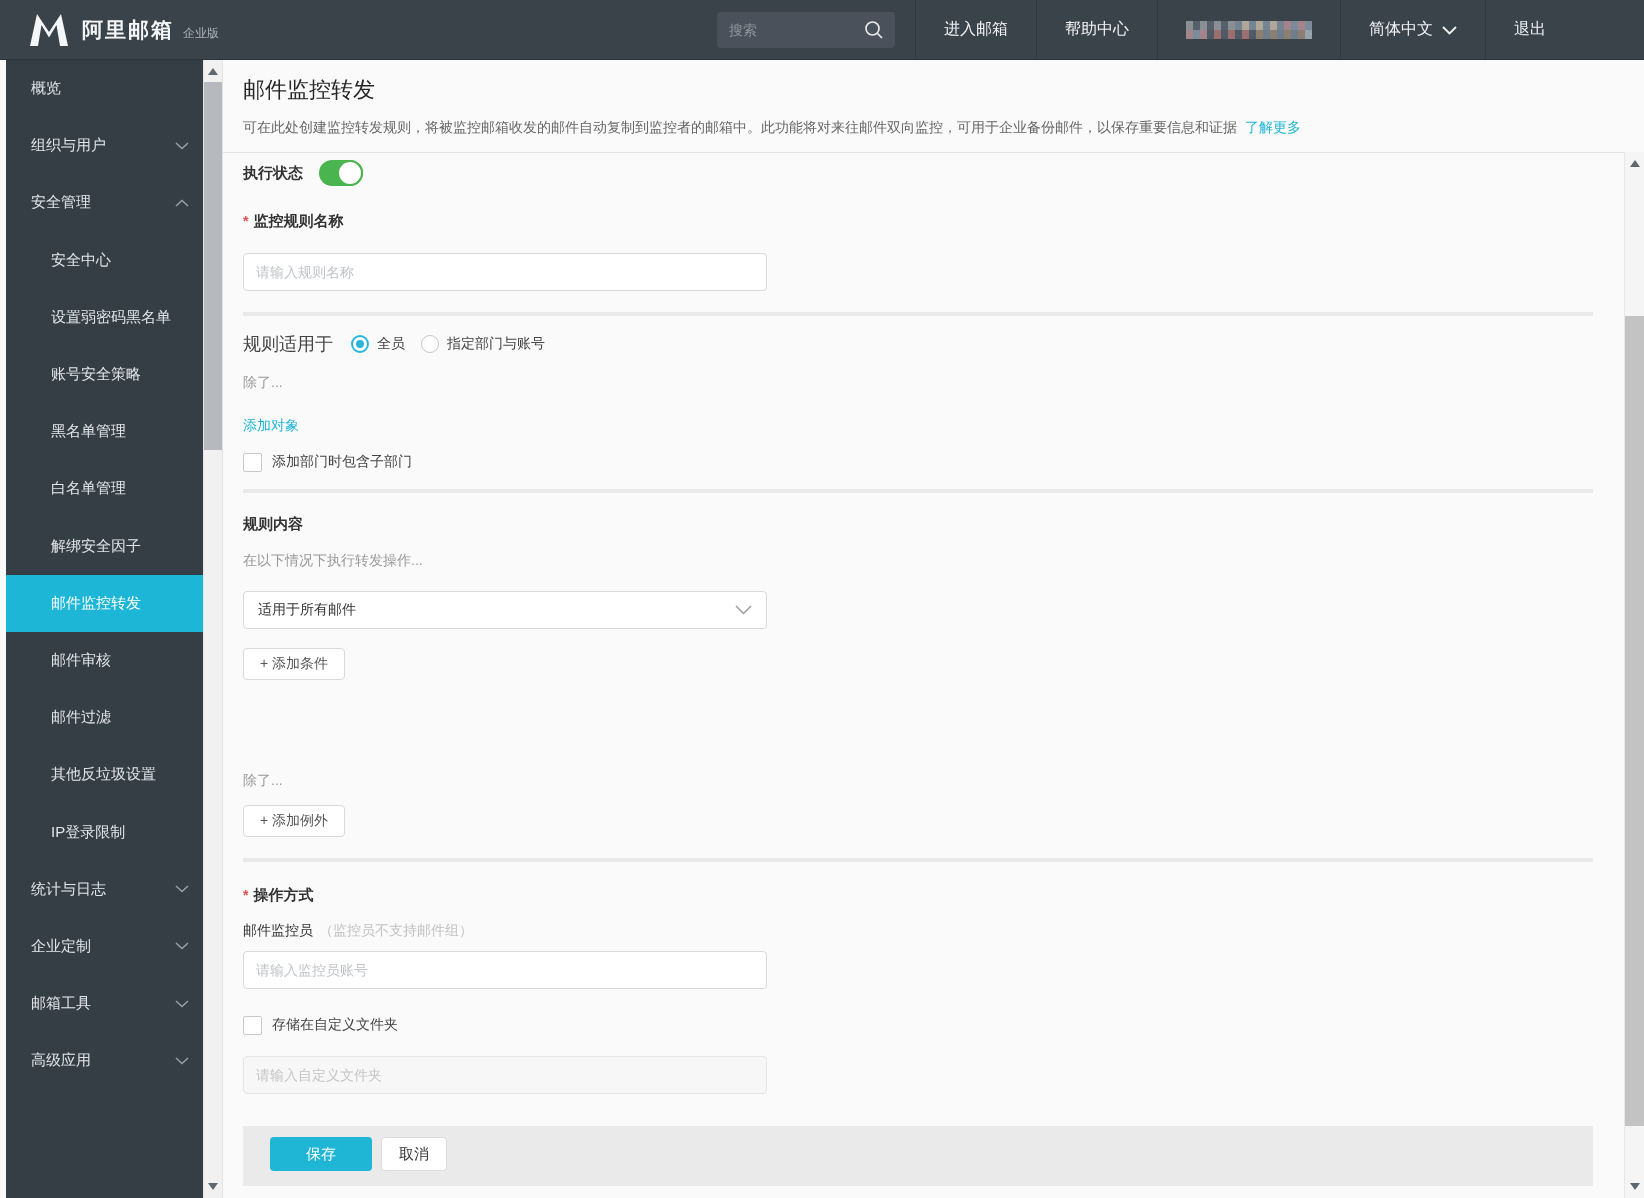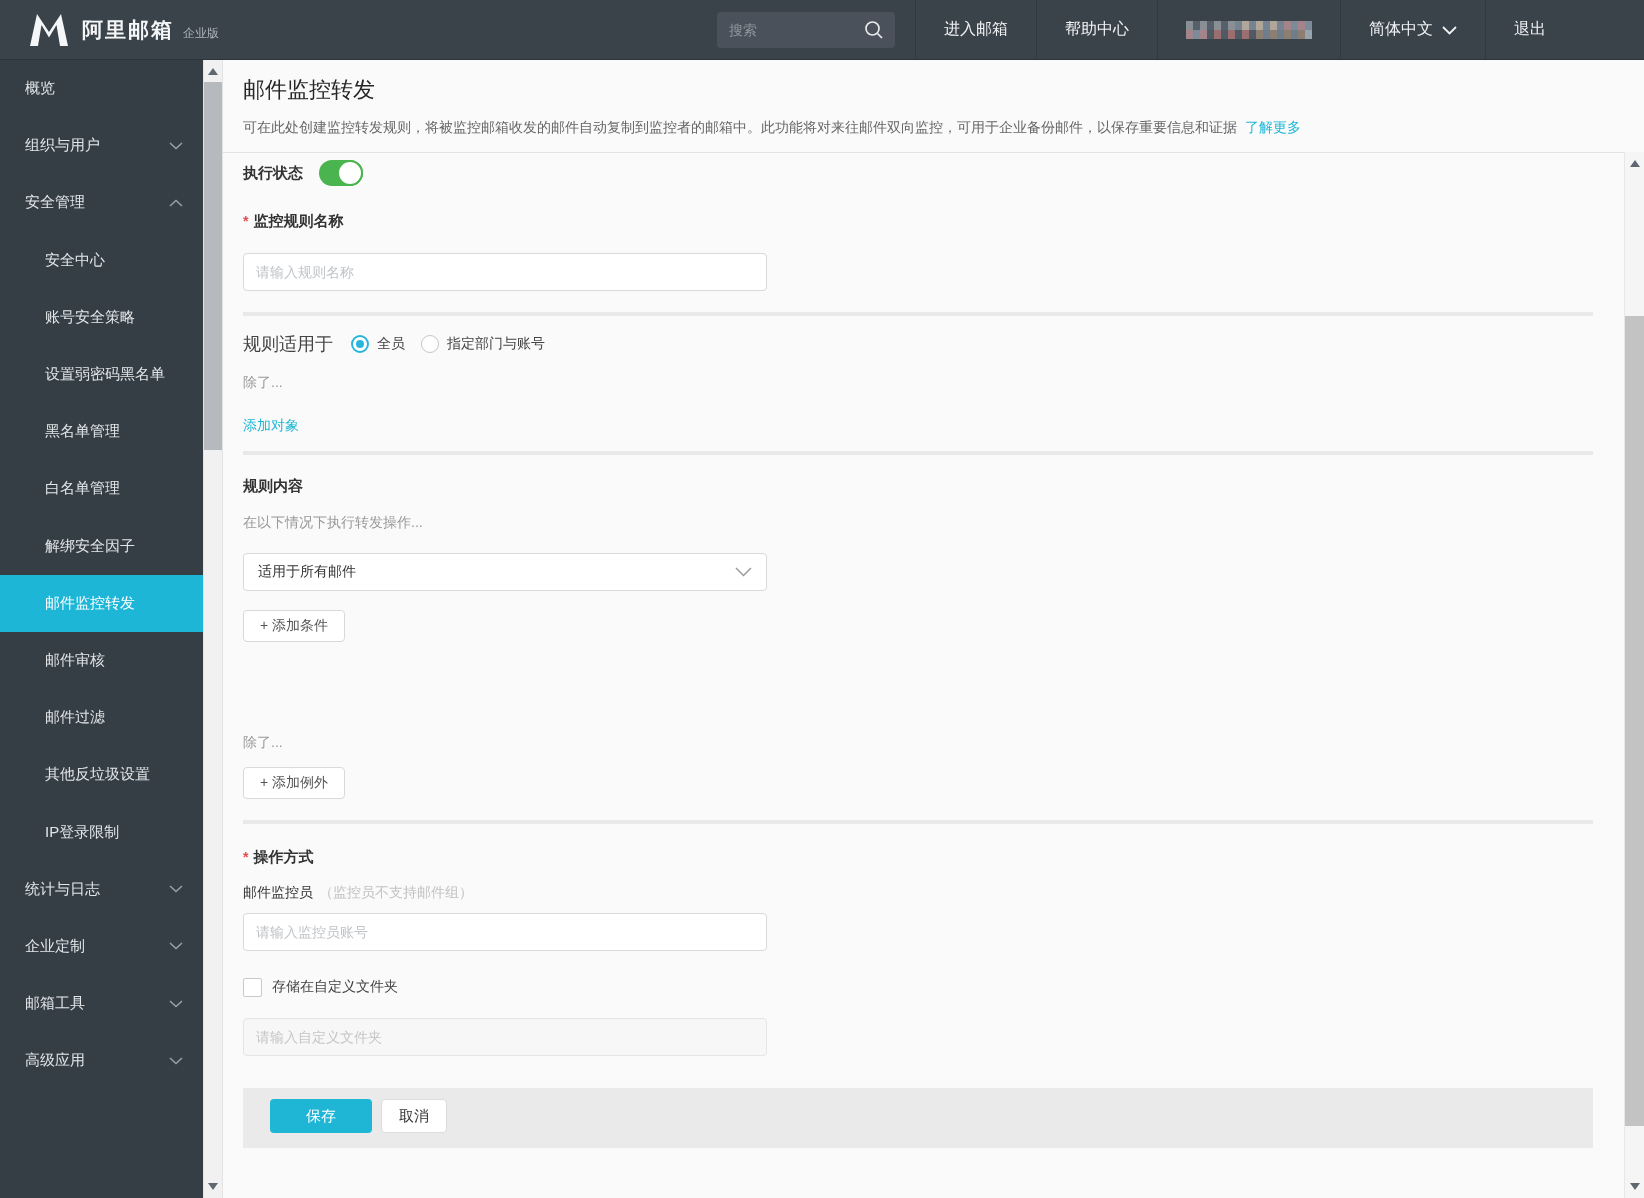--- a/index.html
+++ b/index.html
@@ -19,21 +19,21 @@
     display:flex;align-items:center;padding:0 10px;box-sizing:border-box;}
   .search-box input{flex:1;background:transparent;border:none;outline:none;color:#d5d9dd;font-size:14px;width:110px;font-family:inherit;}
   .search-box input::placeholder{color:#8e959c;}
   .top-nav{display:flex;height:100%;margin-left:20px;margin-right:70px;}
   .top-nav .tn-item{display:flex;align-items:center;justify-content:center;padding:0 28px;font-size:16px;
     color:#f0f2f4;border-left:1px solid #31383f;cursor:pointer;white-space:nowrap;}
   .tn-item.lang svg{margin-left:9px;margin-top:2px;}
   .account-mosaic{display:flex;flex-wrap:wrap;width:126px;height:18px;overflow:hidden;filter:blur(.4px);}
   .account-mosaic i{display:block;width:7px;height:9px;}
   
-  .sidebar{position:absolute;left:0;top:60px;width:203px;bottom:0;background:#353d45;overflow:hidden;}
+  .sidebar{position:absolute;left:6px;top:60px;width:203px;bottom:0;background:#353d45;overflow:hidden;}
   .side-item{height:57.2px;display:flex;align-items:center;color:#e2e6e9;font-size:15px;
     padding-left:25px;cursor:pointer;box-sizing:border-box;}
   .side-item.sub{padding-left:45px;}
   .side-item.active{background:#1db6d6;color:#fff;}
   .side-item .chev{margin-left:auto;margin-right:20px;}
   .side-item .chev.up{transform:rotate(180deg);}
   
   .sb-scroll{position:absolute;left:203px;top:60px;width:20px;bottom:0;background:#f1f1f1;
     border-left:1px solid #e3e3e3;border-right:1px solid #e3e3e3;box-sizing:border-box;}
   .arrow-up,.arrow-down{position:absolute;left:50%;transform:translateX(-50%);width:0;height:0;
@@ -191,24 +191,24 @@
       <div class="side-item">
         <span>安全管理</span>
         <svg width="14" height="8" viewBox="0 0 14 8" class="chev up">
           <polyline points="1,1 7,6.5 13,1" fill="none" stroke="#9aa1a8" stroke-width="1.5"></polyline>
         </svg>
       </div>
       <div class="side-item sub">
         <span>安全中心</span>
       </div>
       <div class="side-item sub">
+        <span>设置弱密码黑名单</span>
+      </div>
+      <div class="side-item sub">
         <span>账号安全策略</span>
-      </div>
-      <div class="side-item sub">
-        <span>设置弱密码黑名单</span>
       </div>
       <div class="side-item sub">
         <span>黑名单管理</span>
       </div>
       <div class="side-item sub">
         <span>白名单管理</span>
       </div>
       <div class="side-item sub">
         <span>解绑安全因子</span>
       </div>
@@ -287,20 +287,24 @@
 
     <div class="radio-row" style="margin-top:16px;">
       <span class="lbl">规则适用于</span>
       <span class="radio sel"></span>
       <span class="radio-lbl">全员</span>
       <span class="radio unsel"></span>
       <span class="radio-lbl">指定部门与账号</span>
     </div>
     <div class="gray-text" style="margin-top:17px;">除了...</div>
     <div style="margin-top:25px;"><span class="link">添加对象</span></div>
+    <div class="check-row" style="margin-top:18px;">
+      <span class="checkbox"></span>
+      <span class="cb-lbl">添加部门时包含子部门</span>
+    </div>
 
     <div class="sec-divider" style="margin-top:17px;"></div>
 
     <div class="bold-label" style="margin-top:21px;">规则内容</div>
     <div class="gray-text" style="margin-top:17px;">在以下情况下执行转发操作...</div>
     <div class="select" style="margin-top:22px;">
       <span class="sel-val">适用于所有邮件</span>
       <svg width="17" height="10" viewBox="0 0 17 10">
         <polyline points="1,1 8.5,8.5 16,1" fill="none" stroke="#9b9b9b" stroke-width="1.5"></polyline>
       </svg>

